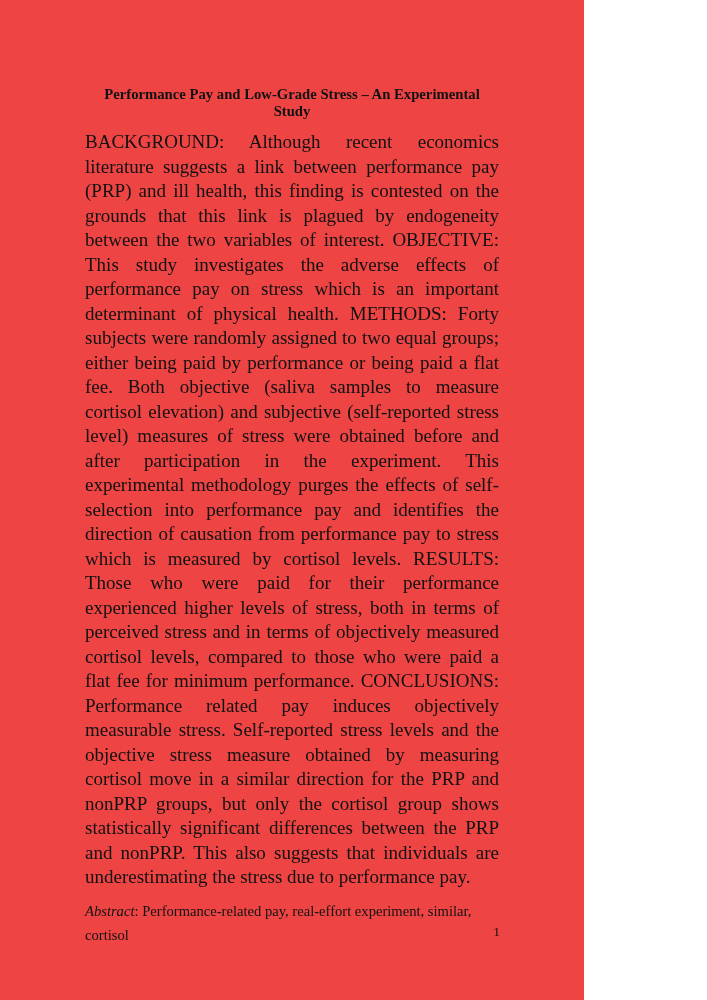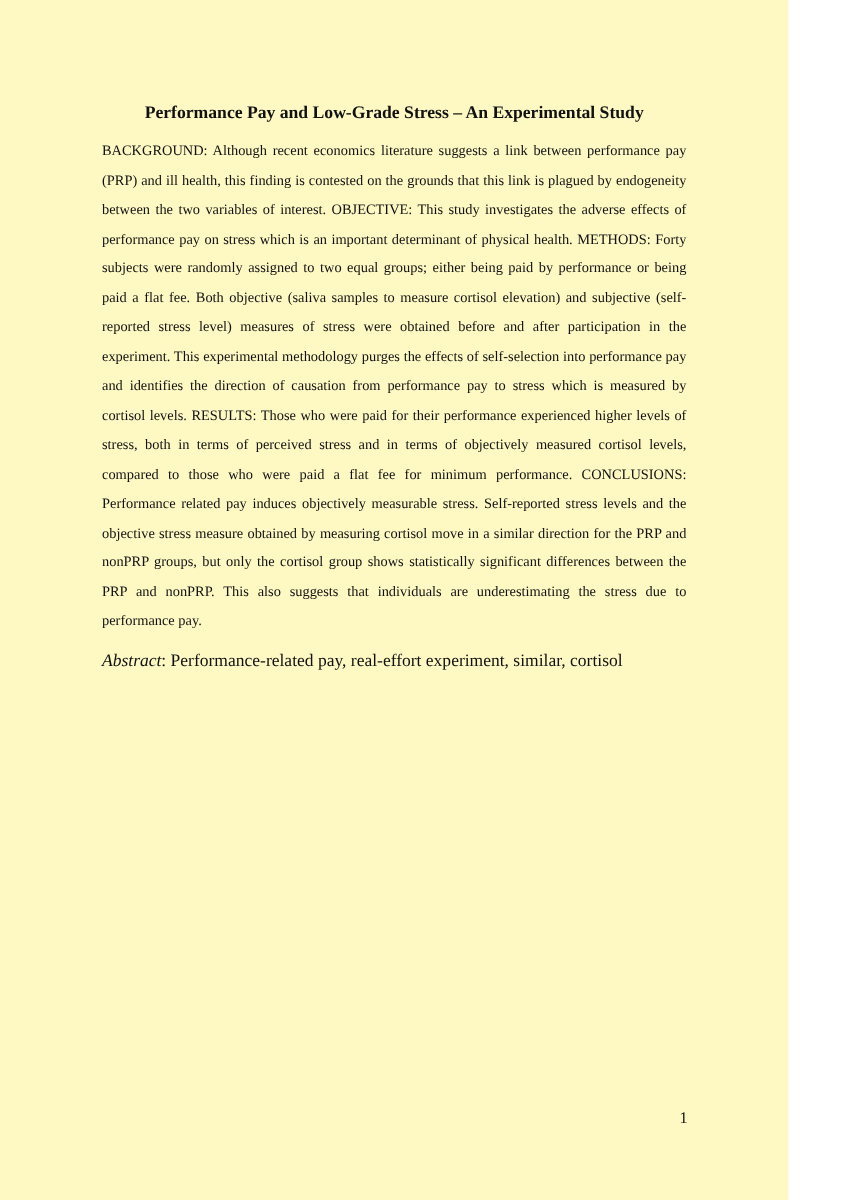--- a/index.html
+++ b/index.html
@@ -2,23 +2,23 @@
 <html><head>
 <meta charset="utf-8">
 <style>
   html, body {
     margin: 0;
     padding: 0;
     background: #ffffff;
   }
   .page {
     position: relative;
-    width: 657px;
+    width: 584px;
     height: 1000px;
-    background: #fef9c3;
+    background: #ef4444;
     color: #1a1a1a;
     font-family: "Liberation Serif", "DejaVu Serif", serif;
     overflow: hidden;
     box-sizing: border-box;
   }
   .content {
     position: absolute;
     left: 85px;
     right: 85px;
     top: 0;
@@ -34,21 +34,21 @@
   .abstract-heading {
     margin-top: 26px;
     font-size: 14.7px;
     font-weight: bold;
     font-style: italic;
     line-height: 17px;
     color: #111111;
   }
   .abstract-body {
     margin-top: 10px;
-    font-size: 12px;
+    font-size: 19px;
     line-height: 24.5px;
     text-align: justify;
     color: #111111;
   }
   .keywords {
     margin-top: 9px;
     font-size: 14.6px;
     line-height: 24.5px;
     color: #111111;
   }

